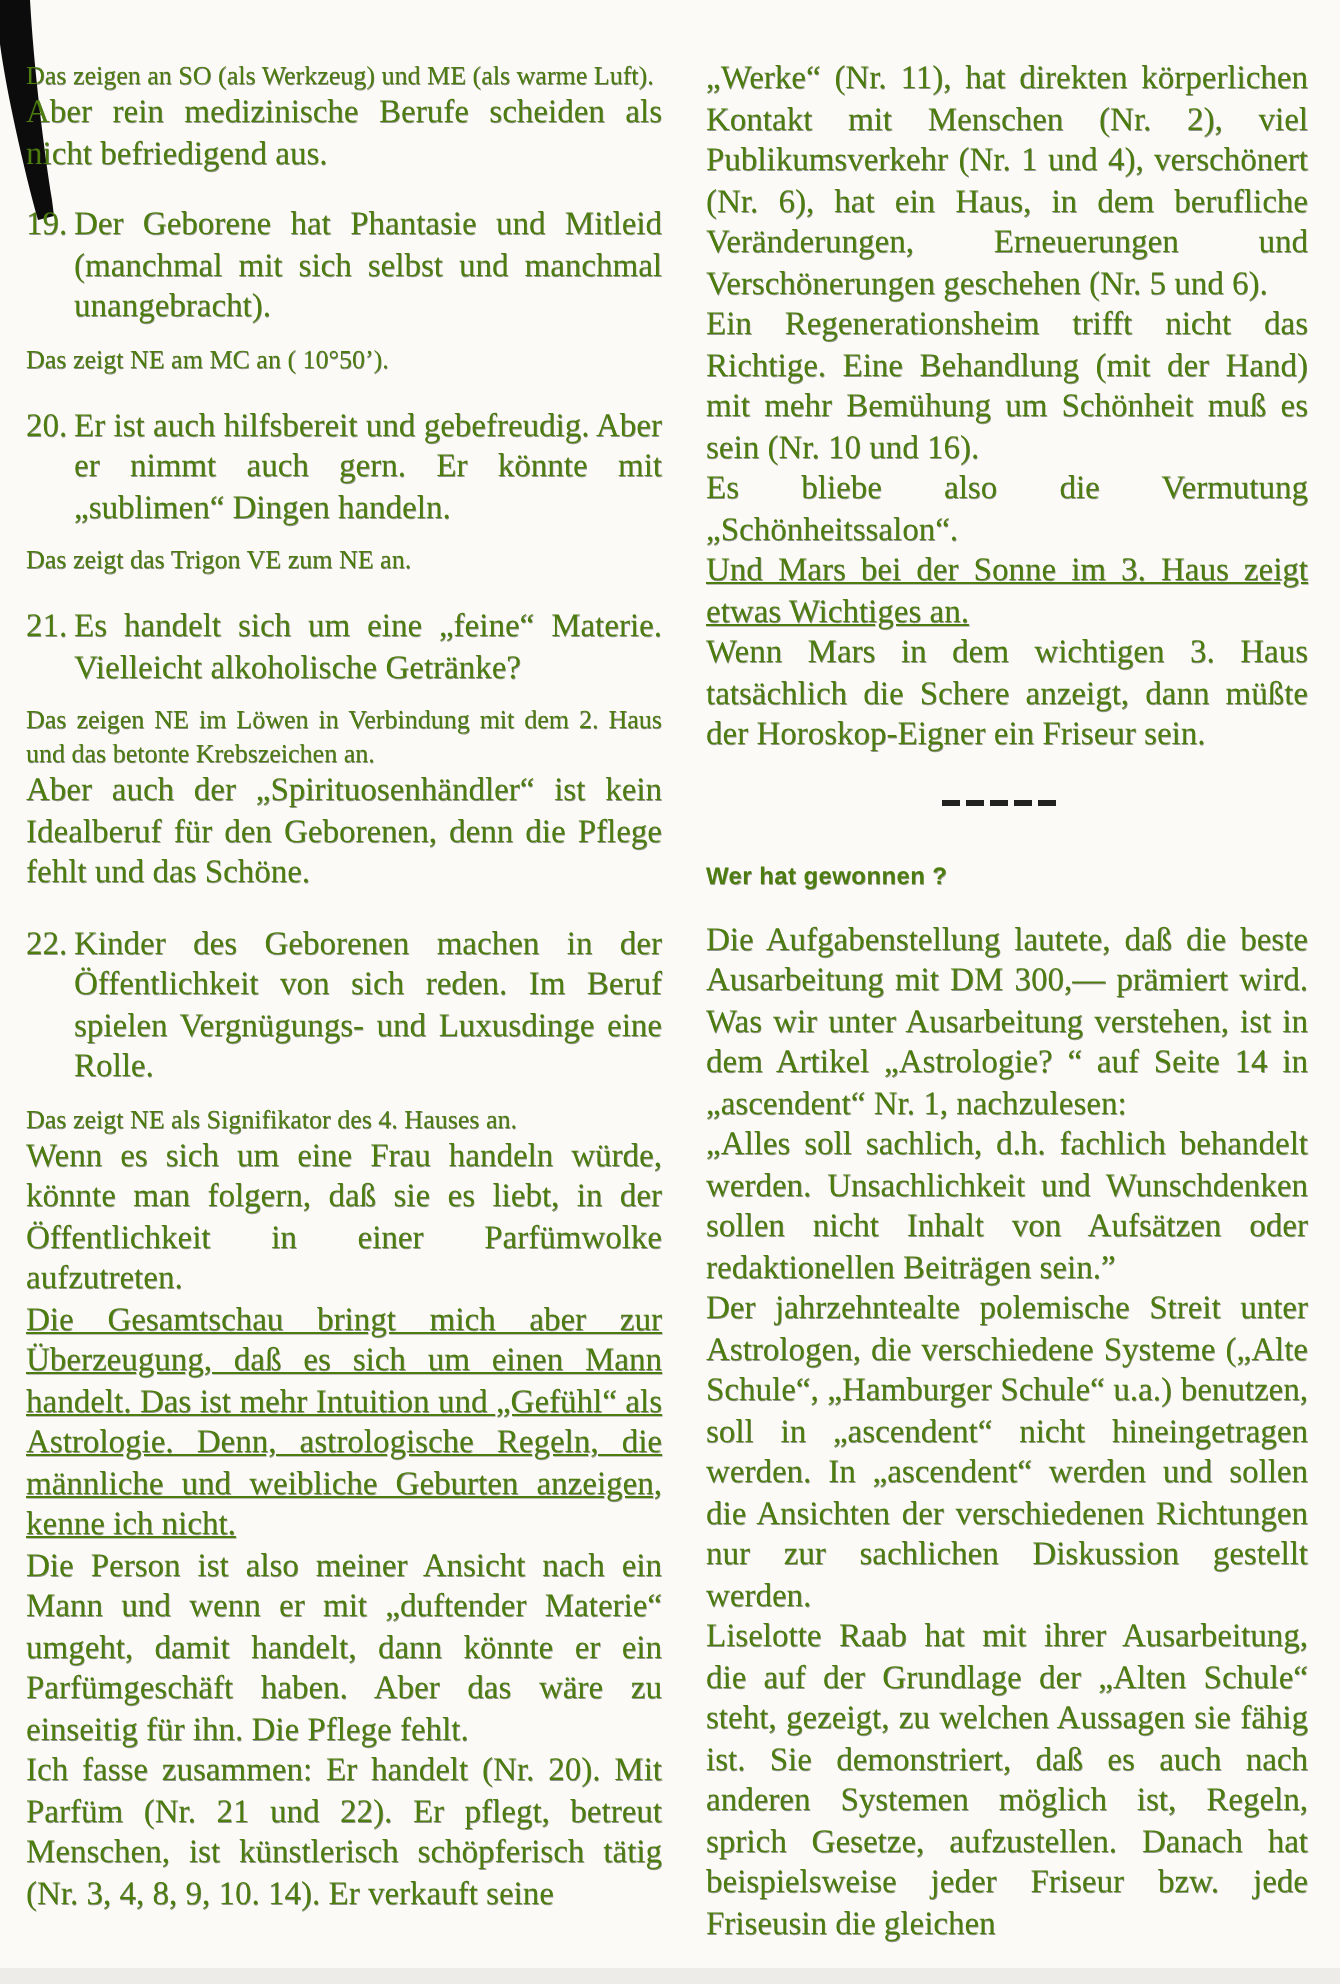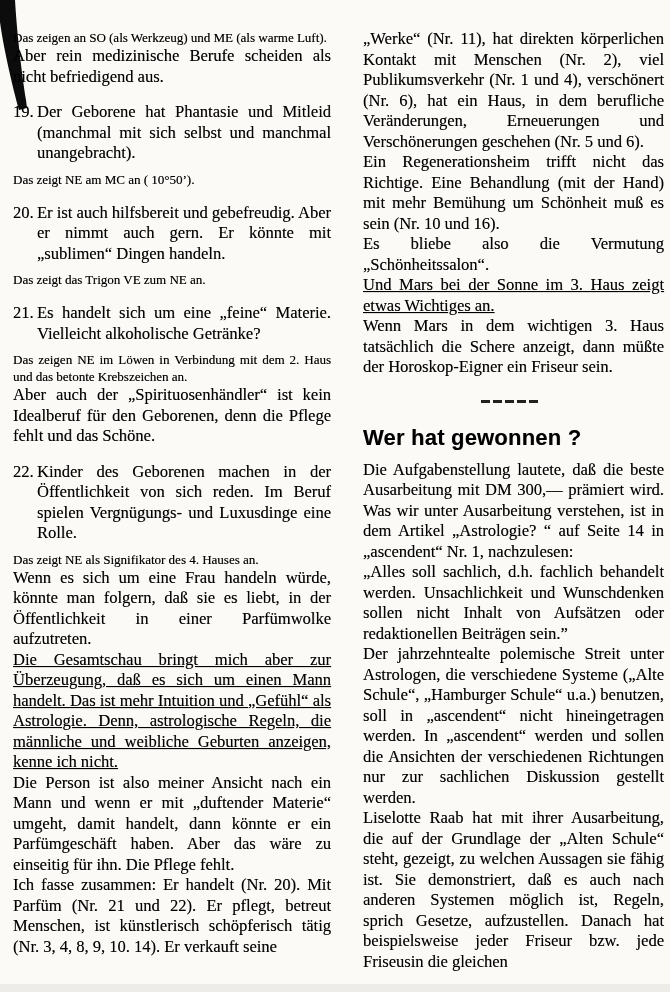--- a/index.html
+++ b/index.html
@@ -3,31 +3,31 @@
 <meta charset="utf-8">
 <style>
   html, body { margin: 0; padding: 0; }
   .page {
     position: relative;
     width: 670px;
     height: 992px;
     background: #fbfaf7;
     overflow: hidden;
     font-family: "Liberation Serif", "DejaVu Serif", serif;
-    color: #000000;
+    color: #4d7c0f;
   }
   .col {
     position: absolute;
     top: 29px;
     font-size: 16.5px;
     line-height: 20.5px;
     text-align: justify;
   }
   .col-left  { left: 13px;  width: 318px; }
-  .col-right { left: 363px; width: 301px; }
+  .col-right { left: 353px; width: 301px; }
 
   .col p { margin: 0; }
   .para { margin-bottom: 7px; text-shadow: 0.3px 0.3px 0.3px rgba(20,20,20,0.45); }
   .para-indent { margin-left: 24px; margin-bottom: 7px; text-shadow: 0.3px 0.3px 0.3px rgba(20,20,20,0.45); }
   .gap-top { margin-top: 15px; }
   .no-gap { margin-bottom: 1px; text-decoration: underline; }
 
   .item {
     position: relative;
     margin-left: 24px;
@@ -52,21 +52,21 @@
     width: 58px;
     height: 3px;
     margin: 22px auto 24px auto;
     margin-left: 118px;
     background: repeating-linear-gradient(90deg, #21211f 0px, #21211f 9px, transparent 9px, transparent 12px);
   }
 
   .heading {
     font-family: "Liberation Sans", "DejaVu Sans", sans-serif;
     font-weight: bold;
-    font-size: 22px;
+    font-size: 12px;
     line-height: 22px;
     margin: 0 0 11px 0;
     text-align: left;
     letter-spacing: 0.2px;
     text-shadow: 0.3px 0.3px 0.3px rgba(20,20,20,0.4);
   }
 
   .scan-artifact {
     position: absolute;
     top: 0;

